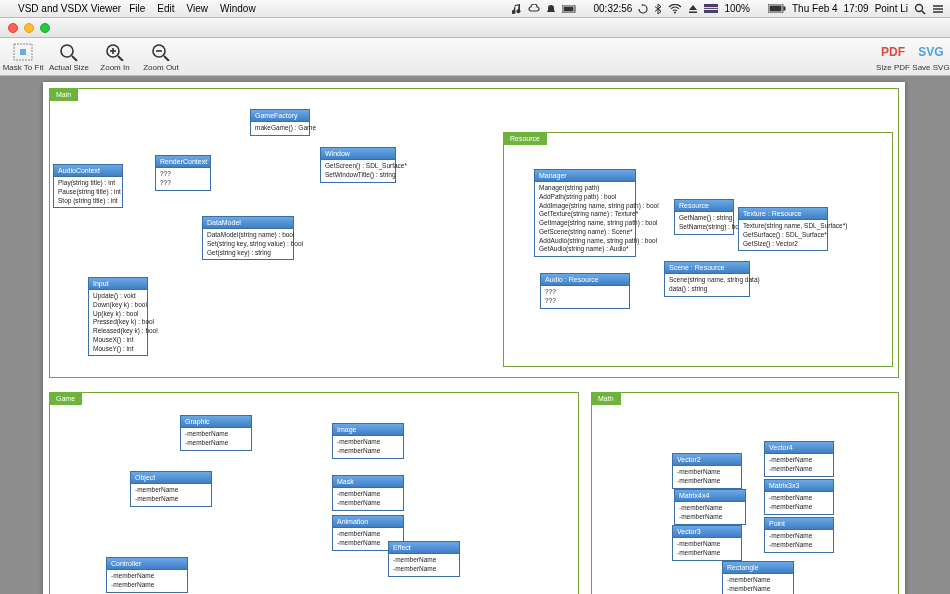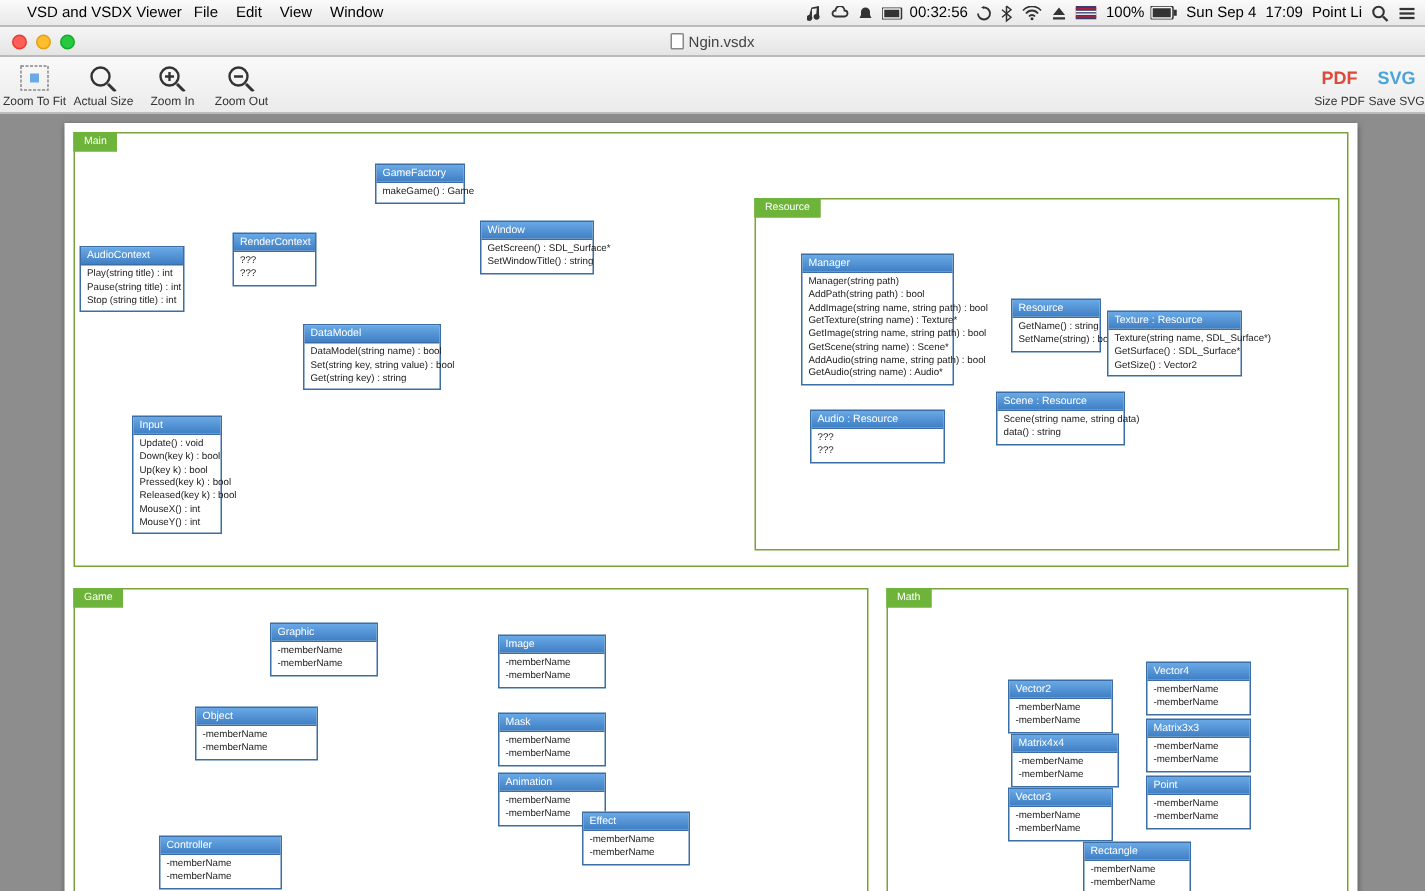--- a/index.html
+++ b/index.html
@@ -4,21 +4,21 @@
 <style>
   * { box-sizing: border-box; margin: 0; padding: 0; }
   body { font-family: -apple-system, "Lucida Grande", Arial, sans-serif; background:#8d8d8d; width:950px; height:594px; overflow:hidden; position:relative; }
 
   
   .menubar { position:absolute; top:0; left:0; right:0; height:18px; background:linear-gradient(#fafafa,#e8e8e8); border-bottom:1px solid #bbb; display:flex; align-items:center; font-size:10px; }
   .menubar .apple { width:18px; text-align:center; font-size:12px; }
   .menubar .app-name { font-weight:normal; margin-right:8px; }
   .menubar .menu-item { margin-right:12px; }
   .menubar .spacer { flex:1; }
-  .menubar .status { margin-right:6px; display:flex; align-items:center; gap:2px;}
+  .menubar .status { margin-right:6px; display:flex; align-items:center; gap:16px;}
   .menubar svg { display:block; }
 
   
   .win-titlebar { position:absolute; top:18px; left:0; right:0; height:20px; background:linear-gradient(#f6f6f6,#e4e4e4); border-bottom:1px solid #bbb; display:flex; align-items:center; }
   .traffic { display:flex; gap:6px; margin-left:8px; }
   .traffic span { width:10px; height:10px; border-radius:50%; display:block; }
   .tl-red{background:#ff5f56;border:1px solid #e23f34;} .tl-yel{background:#ffbd2e;border:1px solid #e1a116;} .tl-grn{background:#27c93f;border:1px solid #17a92c;}
   .win-title { position:absolute; left:0; right:0; text-align:center; font-size:10px; color:#444; pointer-events:none;}
   .doc-ico { display:inline-block; width:9px; height:11px; background:#fff; border:1px solid #888; border-radius:1px; margin-right:3px; vertical-align:-2px;}
 
@@ -115,21 +115,21 @@
       </svg>
     </div>
   <div class="status">
       <span>100%</span>
       <svg width="18" height="9" viewBox="0 0 18 9" style="margin-left:2px;">
         <rect x="0" y="0" width="15" height="9" rx="1.5" fill="none" stroke="#333"></rect>
         <rect x="15.5" y="2.5" width="2" height="4" fill="#333"></rect>
         <rect x="1.5" y="1.5" width="12" height="6" fill="#333"></rect>
       </svg>
     </div>
-  <div class="status">Sun Sep 4</div>
+  <div class="status">Thu Feb 4</div>
   <div class="status">17:09</div>
   <div class="status">Point Li</div>
   <div class="status">
       <svg width="12" height="12" viewBox="0 0 12 12">
         <circle cx="5" cy="5" r="3.5" fill="none" stroke="#333" stroke-width="1.4"></circle>
         <line x1="8" y1="8" x2="11" y2="11" stroke="#333" stroke-width="1.6"></line>
       </svg>
     </div>
   <div class="status" style="margin-right:6px;">
       <svg width="12" height="10" viewBox="0 0 12 10">
@@ -139,32 +139,31 @@
       </svg>
     </div>
 </div>
 
 <div class="win-titlebar">
   <div class="traffic">
     <span class="tl-red"></span>
     <span class="tl-yel"></span>
     <span class="tl-grn"></span>
   </div>
-  <div class="win-title"><span class="doc-ico"></span><span>Ngin.vsdx</span></div>
 </div>
 
 <div class="toolbar">
   <div class="tool">
     <div class="glyph">
         <svg width="20" height="18">
           <rect x="1" y="1" width="18" height="16" fill="none" stroke="#888" stroke-dasharray="2 1"></rect>
           <rect x="7" y="6" width="6" height="6" fill="#6aa9e6"></rect>
         </svg>
       </div>
-    <div class="label">Zoom To Fit</div>
+    <div class="label">Mask To Fit</div>
   </div>
   <div class="tool">
     <div class="glyph">
         <svg width="20" height="18">
           <circle cx="8" cy="8" r="6" fill="none" stroke="#333" stroke-width="1.6"></circle>
           <line x1="13" y1="13" x2="18" y2="18" stroke="#333" stroke-width="2"></line>
         </svg>
       </div>
     <div class="label">Actual Size</div>
   </div>

